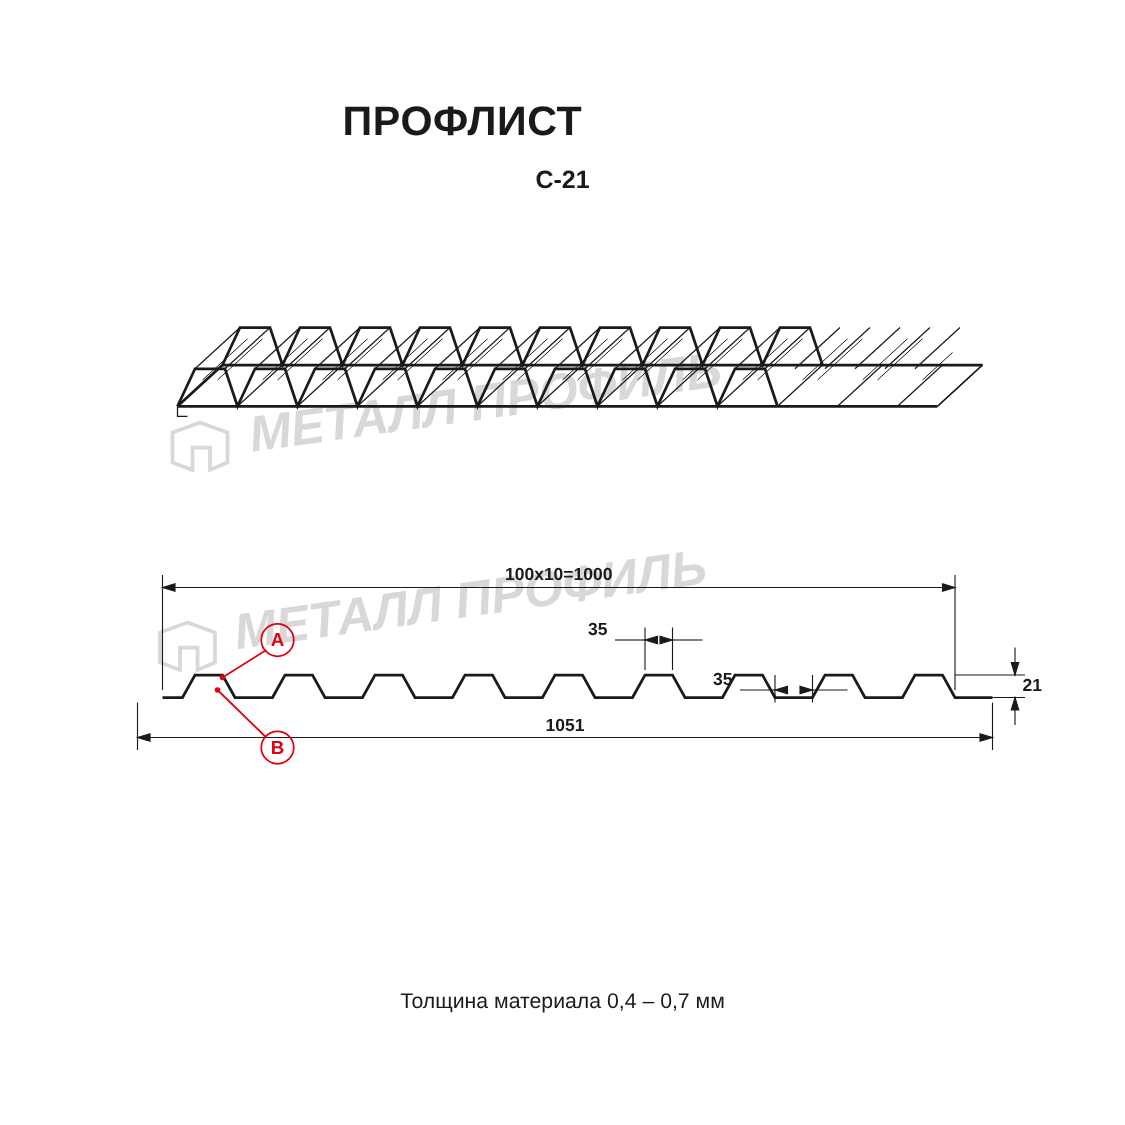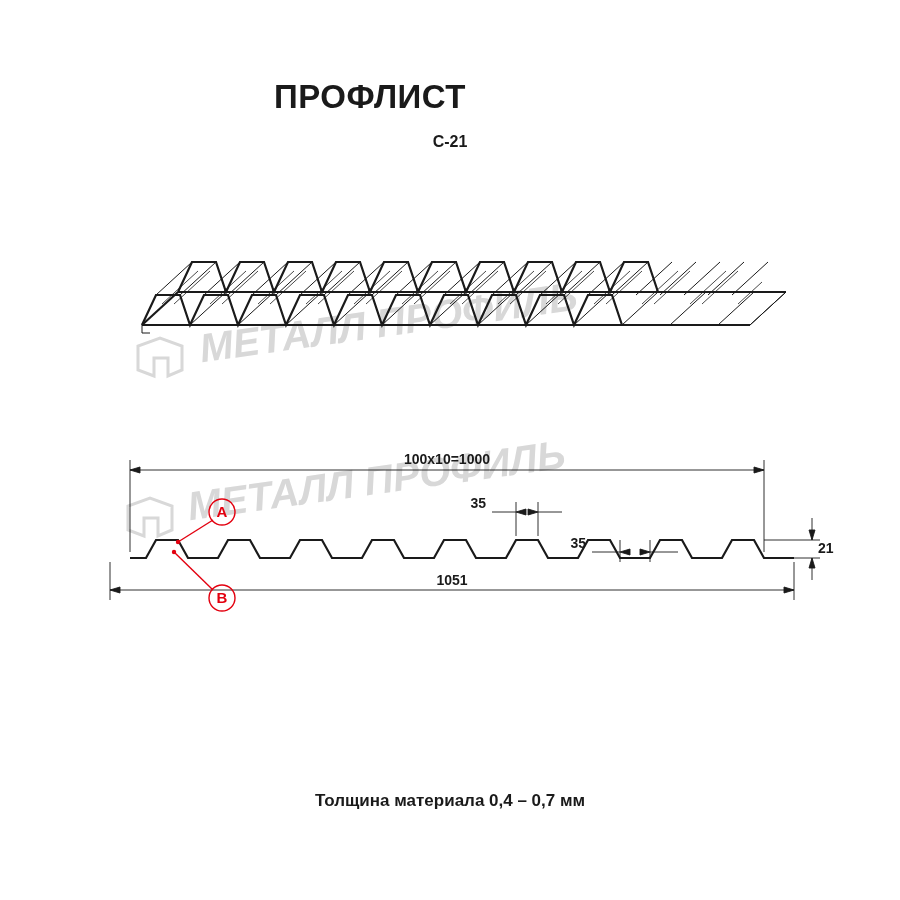--- a/index.html
+++ b/index.html
@@ -29,32 +29,32 @@
     font-weight: bold;
     letter-spacing: 0.5px;
     color: #1a1a1a;
   }
   .subtitle {
     position: absolute;
     top: 133px;
     left: 0;
     width: 900px;
     text-align: center;
-    font-size: 16px;
+    font-size: 20px;
     font-weight: bold;
     color: #1a1a1a;
   }
   .footer-note {
     position: absolute;
     top: 791px;
     left: 0;
     width: 900px;
     text-align: center;
     font-size: 17px;
-    font-weight: bold;
+    font-weight: normal;
     color: #1a1a1a;
   }
   .iso-wrap {
     position: absolute;
     top: 200px;
     left: 100px;
     width: 720px;
     height: 160px;
   }
   .section-wrap {

